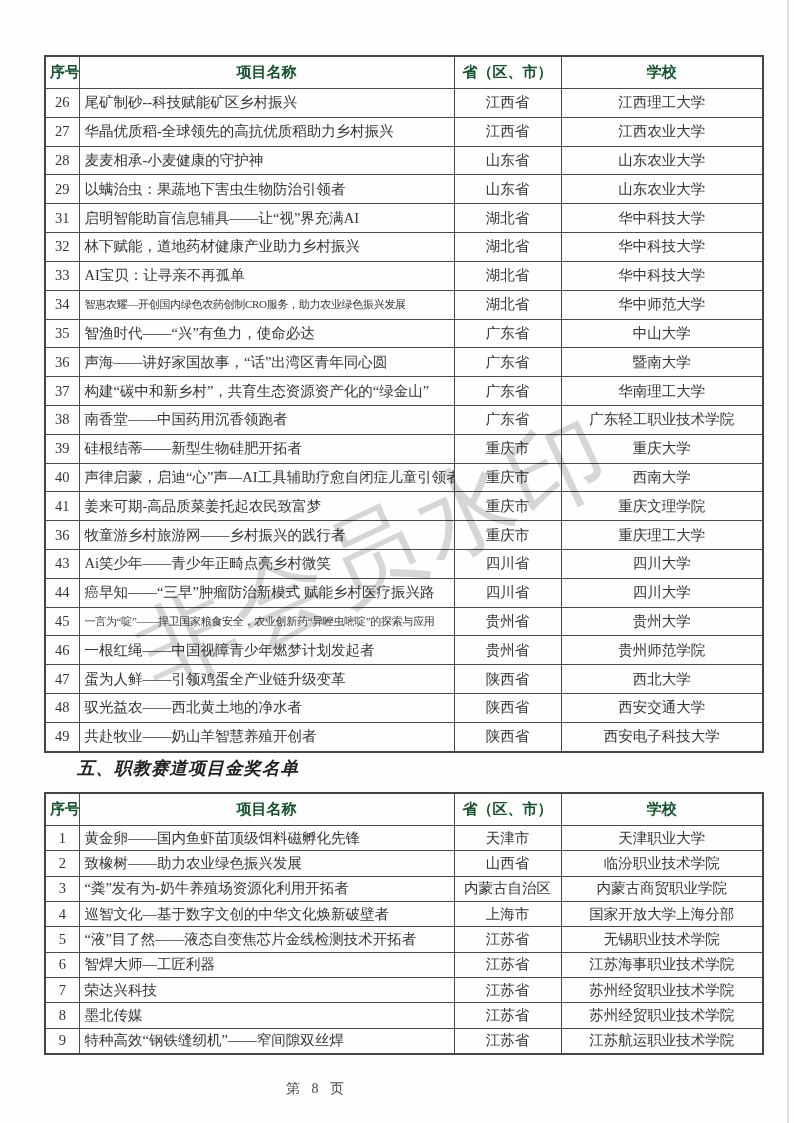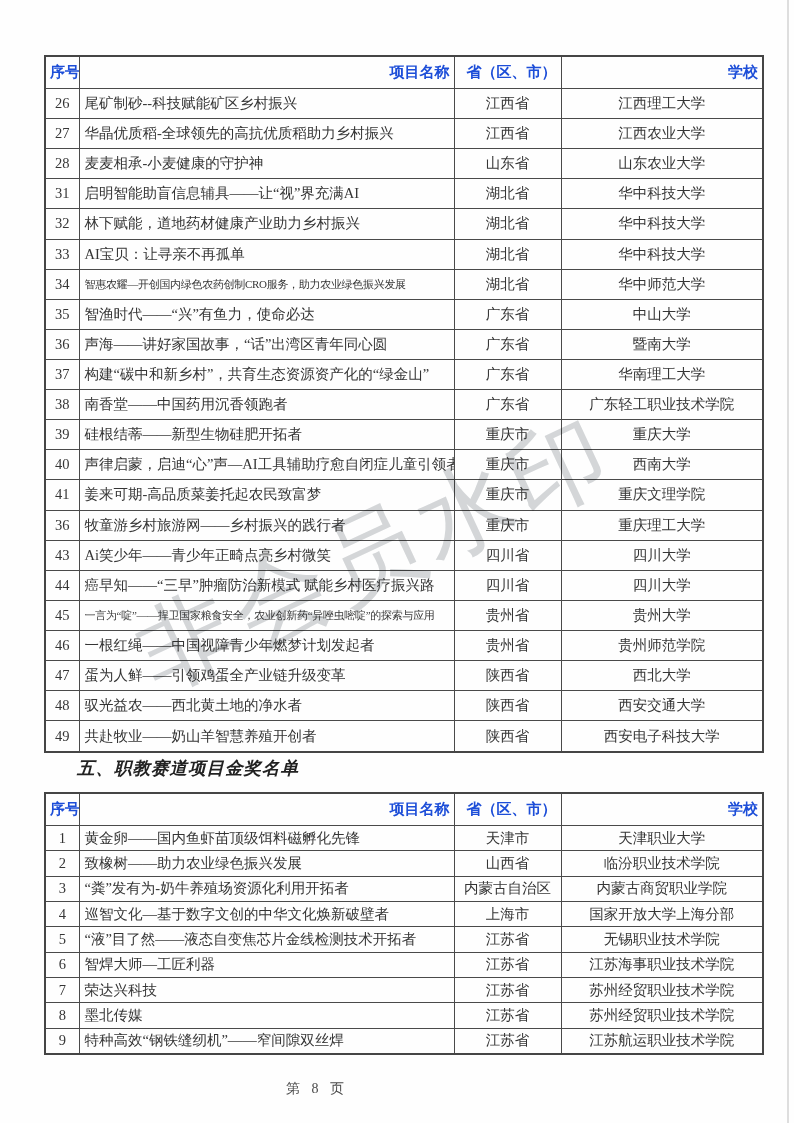--- a/index.html
+++ b/index.html
@@ -22,21 +22,21 @@
     z-index:1;
   }
   .t1{top:55px;height:698px;}
   .t2{top:792px;height:263px;}
   .award-table th,.award-table td{
     border:1px solid #4a4a4a;
     padding:0 4px;
     overflow:hidden;white-space:nowrap;
   }
   .award-table th{
-    font-size:15px;font-weight:bold;text-align:right;height:31px;color:#1d4ed8;
+    font-size:15px;font-weight:bold;text-align:center;height:31px;color:#14532d;
   }
   .award-table td{font-size:14.5px;color:#353535;}
   .award-table td.c0{text-align:center;font-family:"Liberation Serif",serif;}
   .award-table td.c1{text-align:left;padding-left:5px;}
   .award-table td.c2,.award-table td.c3{text-align:center;}
   .award-table td.small{font-size:11px;letter-spacing:-0.3px;}
   .col-no{width:34px;}
   .col-project{width:375px;}
   .col-province{width:107px;}
   .col-school{width:202px;}
@@ -106,20 +106,26 @@
           <td class="c2">江西省</td>
           <td class="c3">江西农业大学</td>
         </tr>
         <tr>
           <td class="c0">28</td>
           <td class="c1">麦麦相承-小麦健康的守护神</td>
           <td class="c2">山东省</td>
           <td class="c3">山东农业大学</td>
         </tr>
         <tr>
+          <td class="c0">29</td>
+          <td class="c1">以螨治虫：果蔬地下害虫生物防治引领者</td>
+          <td class="c2">山东省</td>
+          <td class="c3">山东农业大学</td>
+        </tr>
+        <tr>
           <td class="c0">31</td>
           <td class="c1">启明智能助盲信息辅具——让“视”界充满AI</td>
           <td class="c2">湖北省</td>
           <td class="c3">华中科技大学</td>
         </tr>
         <tr>
           <td class="c0">32</td>
           <td class="c1">林下赋能，道地药材健康产业助力乡村振兴</td>
           <td class="c2">湖北省</td>
           <td class="c3">华中科技大学</td>

